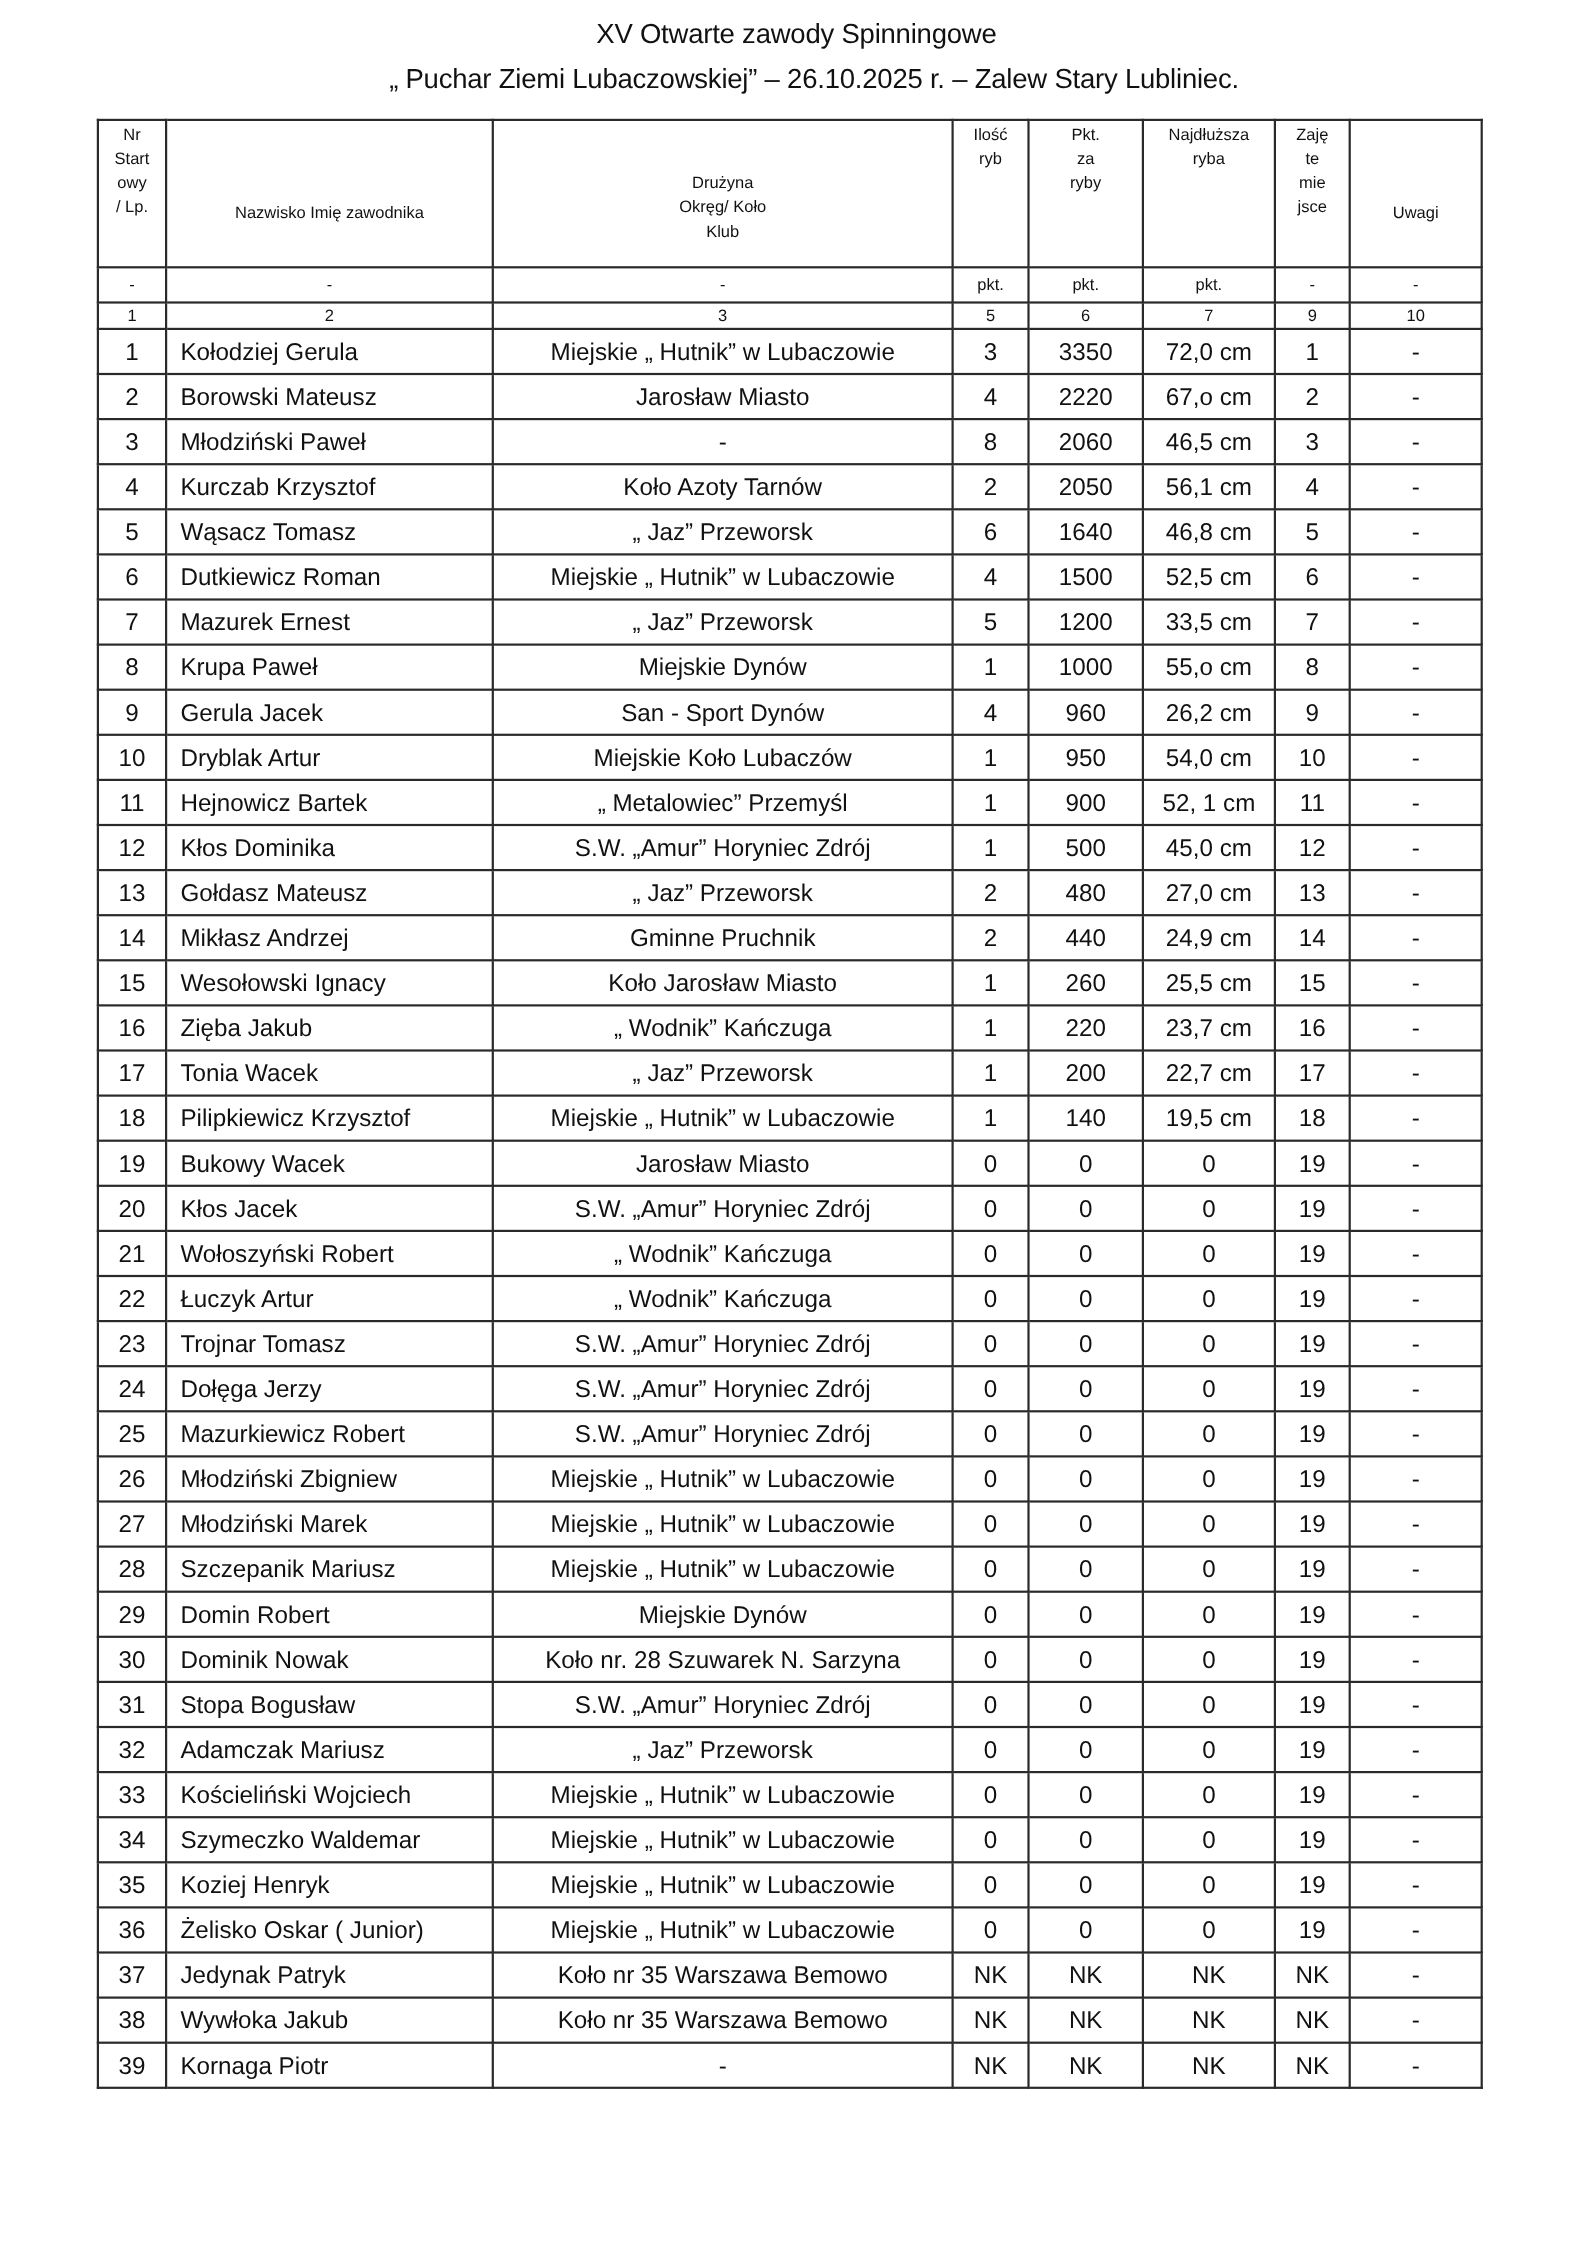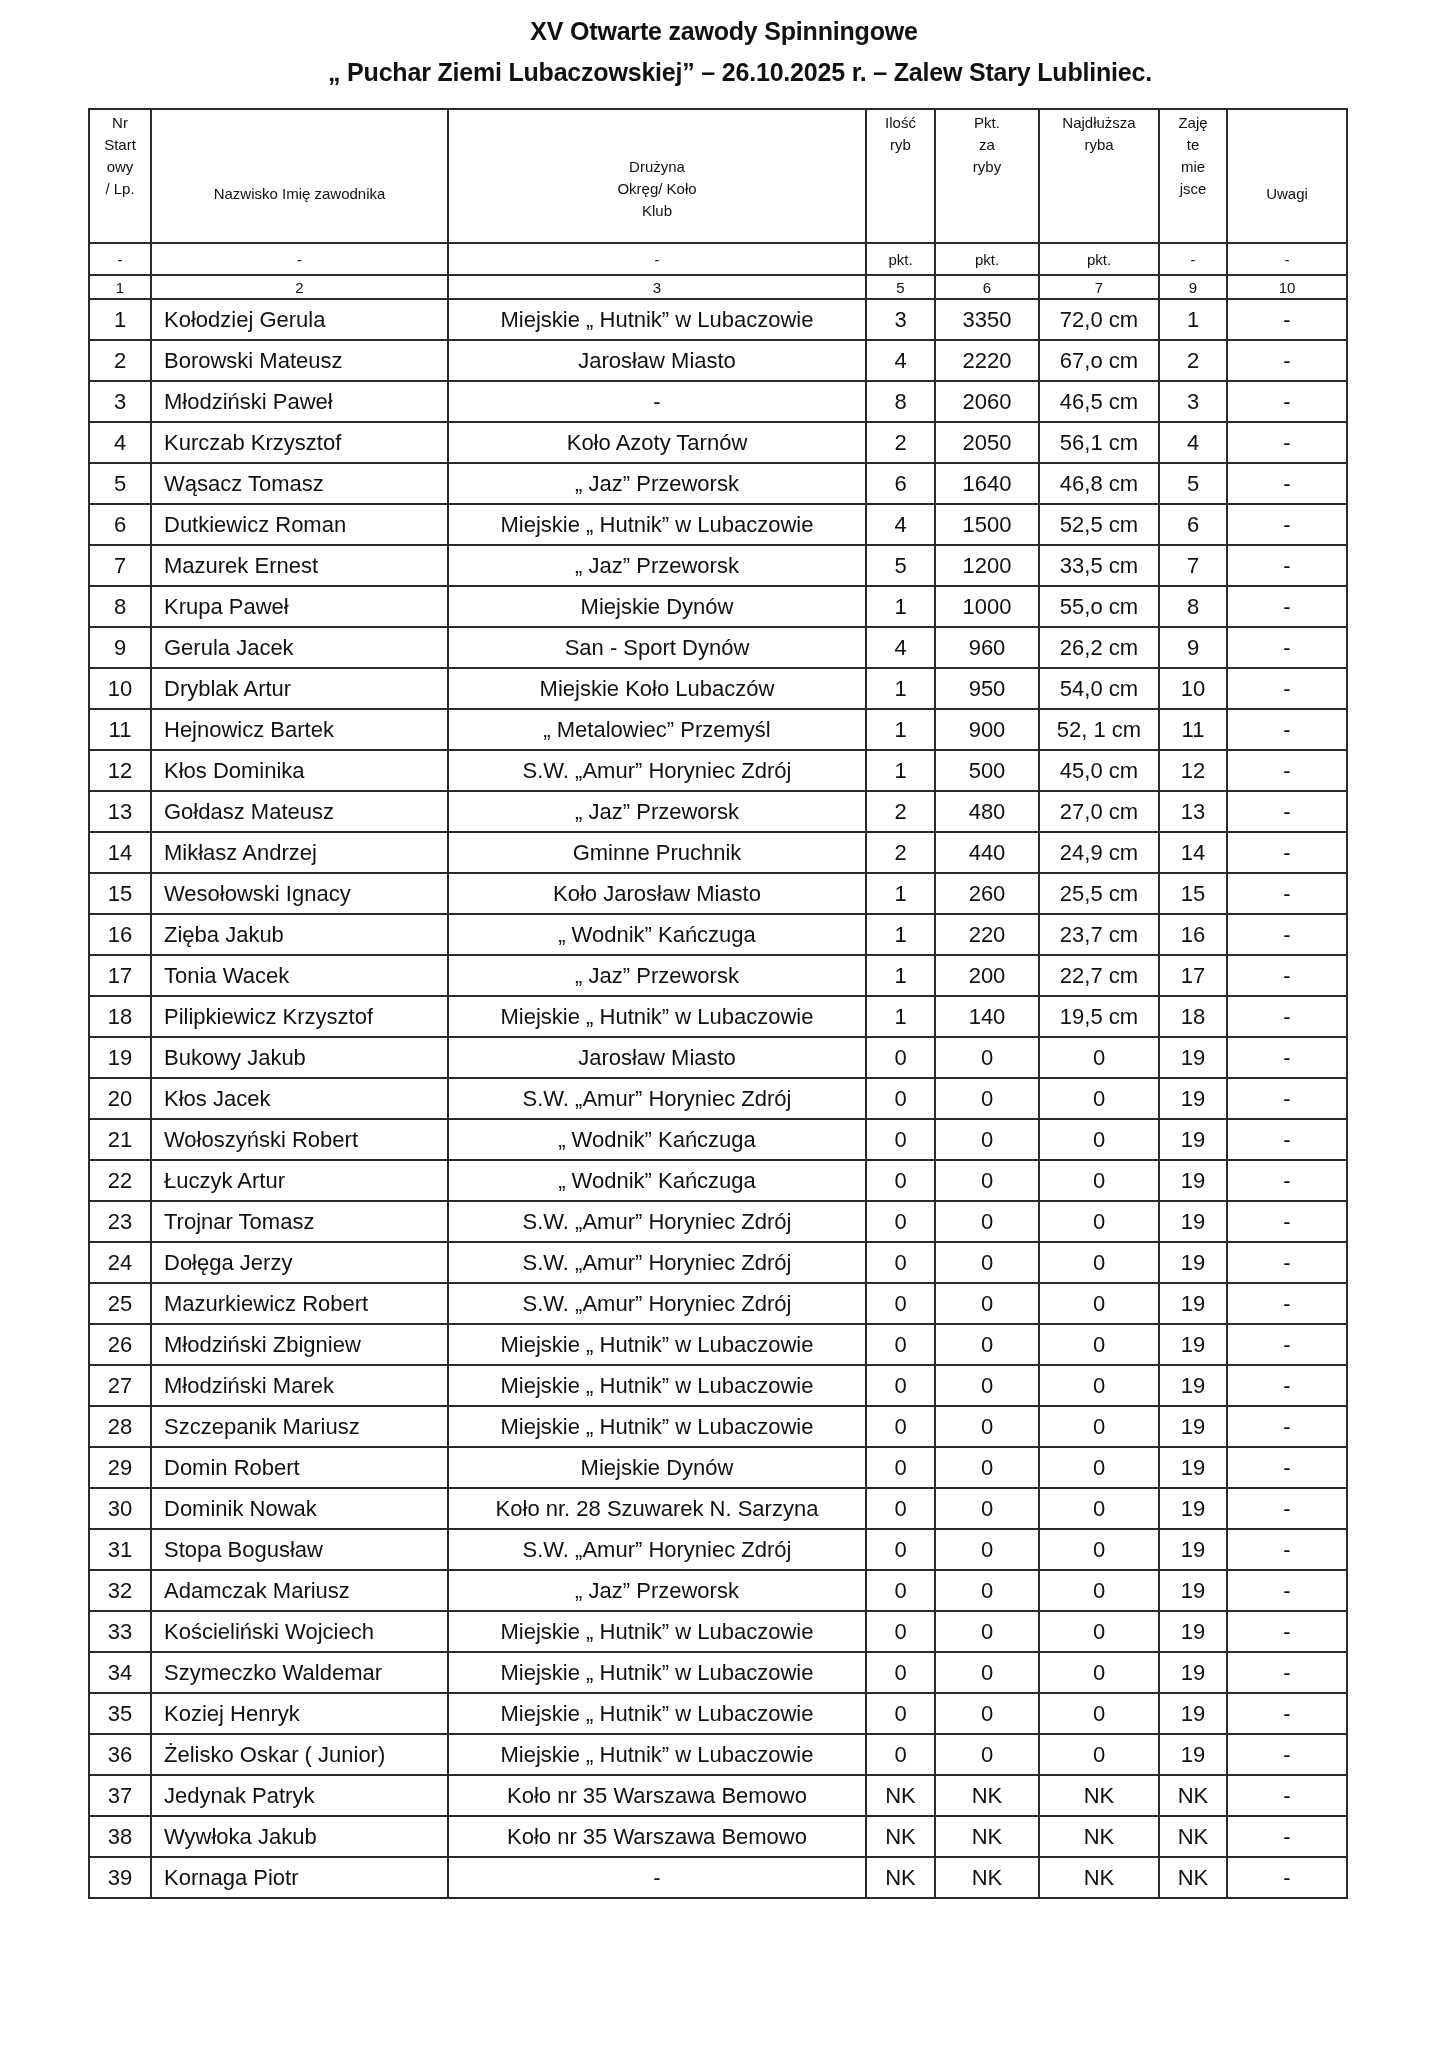--- a/index.html
+++ b/index.html
@@ -1,17 +1,17 @@
 <!DOCTYPE html>
 <html><head>
   <meta charset="utf-8">
   <style>
     html, body { margin: 0; padding: 0; background: #ffffff; }
     body { width: 1448px; height: 2048px; position: relative; font-family: "Liberation Sans", sans-serif; color: #111; overflow: hidden; }
-    .title { position: absolute; left: 0; width: 1448px; text-align: center; font-weight: bold; font-size: 25px; letter-spacing: -0.2px; }
+    .title { position: absolute; left: 0; width: 1448px; text-align: center; font-weight: normal; font-size: 25px; letter-spacing: -0.2px; }
     .t1 { top: 17px; }
     .t2 { top: 58px; padding-left: 16px; }
     table { position: absolute; left: 88px; top: 108px; border-collapse: collapse; table-layout: fixed; width: 1092px; }
     td, th { border: 2px solid #2a2a2a; padding: 0; text-align: center; vertical-align: middle; font-weight: normal; overflow: hidden; white-space: nowrap; }
     .hdr th { font-size: 15px; line-height: 22px; height: 96px; }
     .hdr th.top { vertical-align: top; padding-top: 2px; }
     .hdr th.mid { vertical-align: middle; padding-top: 25px; }
     .hdr th.low { vertical-align: middle; padding-top: 36px; }
     .units td { font-size: 15px; height: 30px; }
     .colnum td { font-size: 15px; height: 22px; }
@@ -269,21 +269,21 @@
     <td class="name">Pilipkiewicz Krzysztof</td>
     <td>Miejskie „ Hutnik” w Lubaczowie</td>
     <td>1</td>
     <td>140</td>
     <td>19,5 cm</td>
     <td>18</td>
     <td>-</td>
   </tr>
       <tr class="row">
     <td>19</td>
-    <td class="name">Bukowy Jakub</td>
+    <td class="name">Bukowy Wacek</td>
     <td>Jarosław Miasto</td>
     <td>0</td>
     <td>0</td>
     <td>0</td>
     <td>19</td>
     <td>-</td>
   </tr>
       <tr class="row">
     <td>20</td>
     <td class="name">Kłos Jacek</td>

